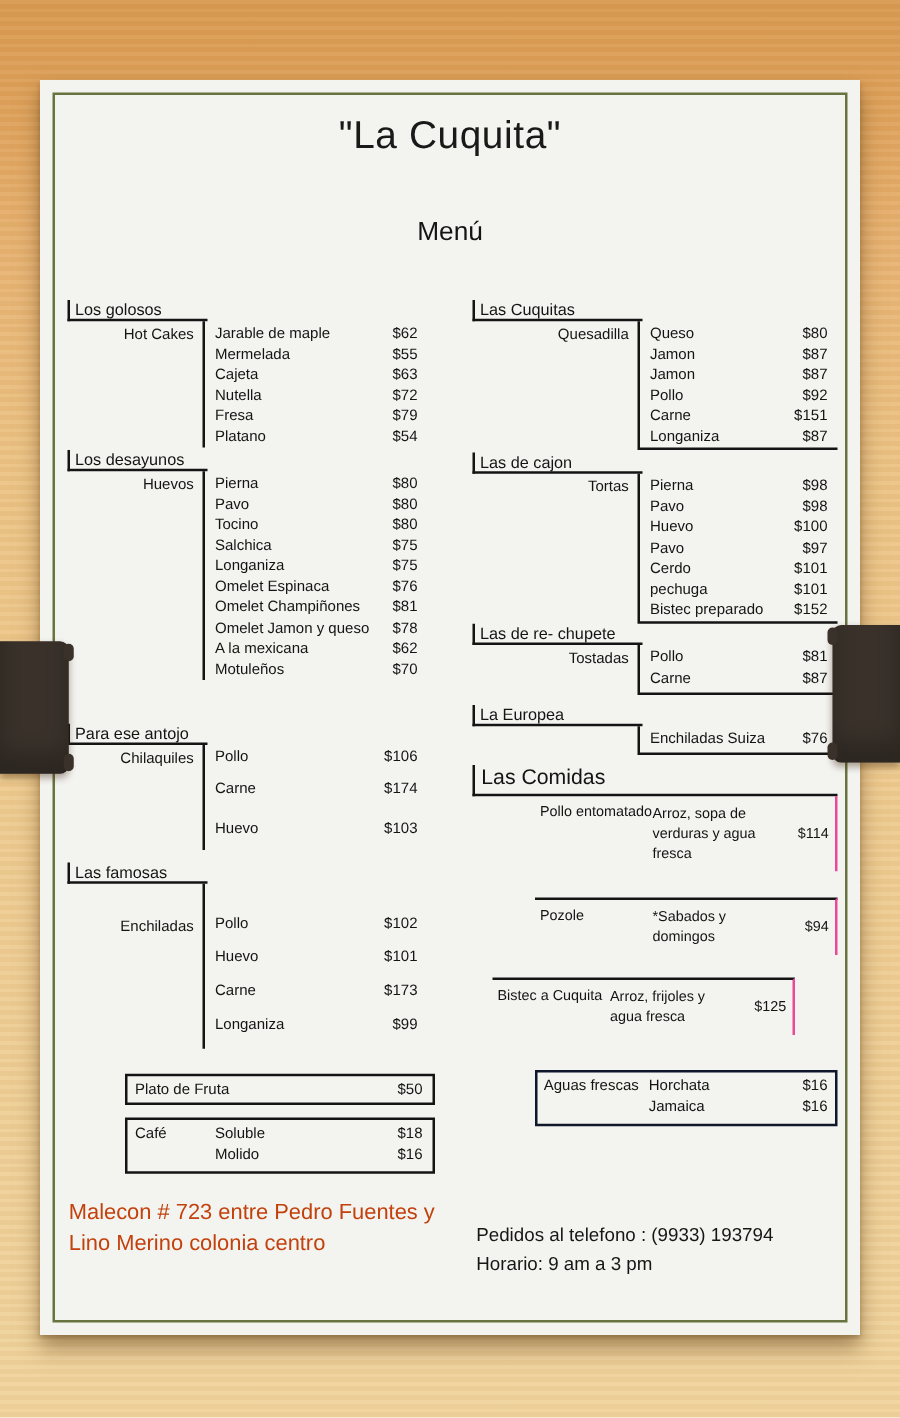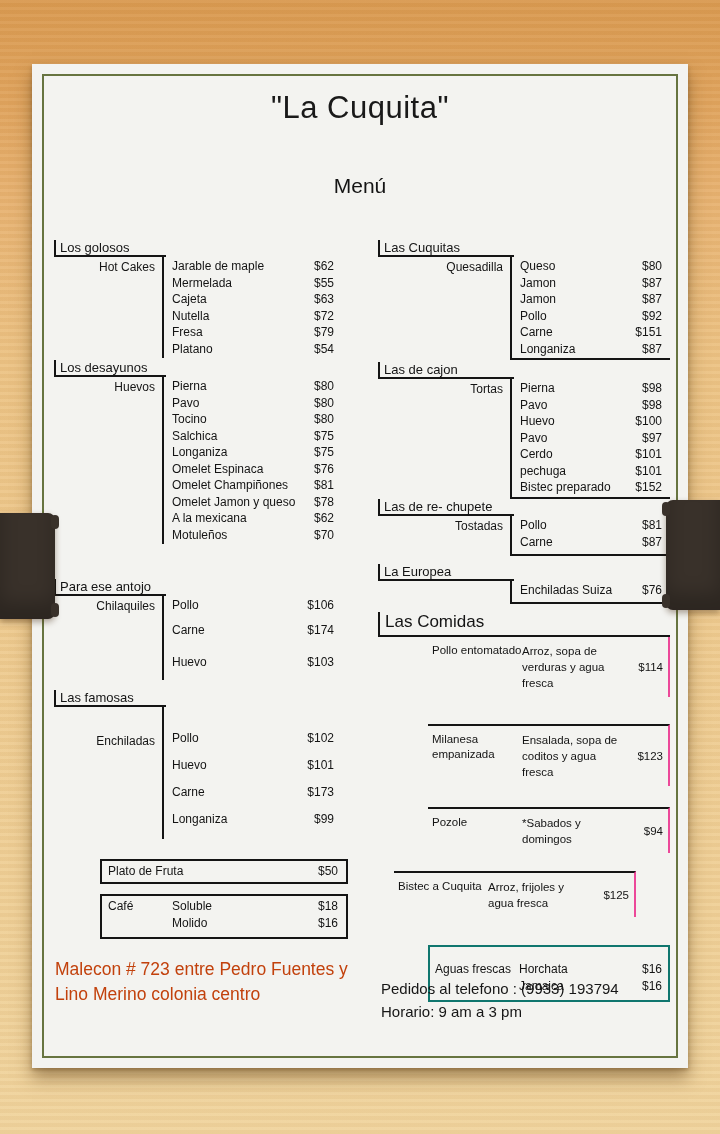--- a/index.html
+++ b/index.html
@@ -65,22 +65,22 @@
     border-top:2px solid #141414;border-right:2px solid #ec4899;
     padding:6px 2px 6px 4px;font-size:11.5px;}
   .cblock.first{border-top:none;}
   .cb2{margin-top:27px;}
   .cb3{margin-top:21px;}
   .cb4{margin-top:18px;margin-left:16px;}
   .cname{flex:0 0 90px;line-height:1.35;}
   .cdesc{flex:1;line-height:1.4;padding-right:3px;}
   .cprice{flex:0 0 38px;text-align:right;align-self:center;padding-right:3px;white-space:nowrap;}
 
-  .abox{box-sizing:border-box;margin-top:28px;margin-left:50px;width:242px;border:2px solid #0f766e;
-    display:flex;padding:15px 6px 4px 5px;font-size:12px;}
+  .abox{box-sizing:border-box;margin-top:28px;margin-left:50px;width:242px;border:2px solid #0f172a;
+    display:flex;padding:3px 6px 4px 5px;font-size:12px;}
   .abox-label{flex:0 0 84px;}
   .abox-rows{flex:1;}
   .arow{display:flex;justify-content:space-between;height:17px;}
 
   .addr{position:absolute;left:23px;top:893px;font-size:17.5px;line-height:1.45;color:#c2410c;}
   .contact{position:absolute;left:349px;top:913px;font-size:15px;line-height:1.55;color:#161616;}
 
   .clip{position:absolute;background:#39312a;z-index:6;
     box-shadow:0 3px 6px rgba(60,35,10,.4), inset 0 -16px 18px rgba(0,0,0,.22);}
   .clip-left{left:0;top:513px;width:55px;height:106px;border-radius:0 7px 7px 0;}
@@ -350,25 +350,20 @@
       </div>
     </div>
 
     <div class="comidas">
       <div class="comidas-h">Las Comidas</div>
       <div class="cblock first">
         <div class="cname">Pollo entomatado</div>
         <div class="cdesc">Arroz, sopa de verduras y agua fresca</div>
         <div class="cprice">$114</div>
       </div>
-      <div class="cblock cb2">
-        <div class="cname">Milanesa empanizada</div>
-        <div class="cdesc">Ensalada, sopa de coditos y agua fresca</div>
-        <div class="cprice">$123</div>
-      </div>
       <div class="cblock cb3">
         <div class="cname">Pozole</div>
         <div class="cdesc">*Sabados y domingos</div>
         <div class="cprice">$94</div>
       </div>
       <div class="cblock cb4">
         <div class="cname">Bistec a Cuquita</div>
         <div class="cdesc">Arroz, frijoles y agua fresca</div>
         <div class="cprice">$125</div>
       </div>

